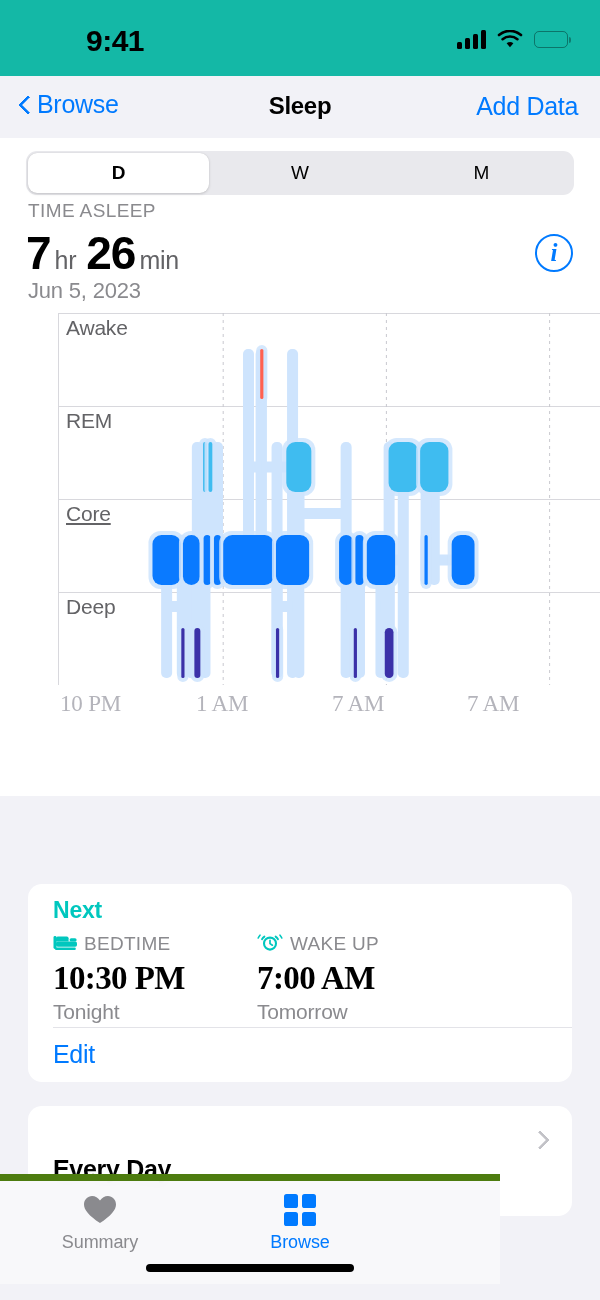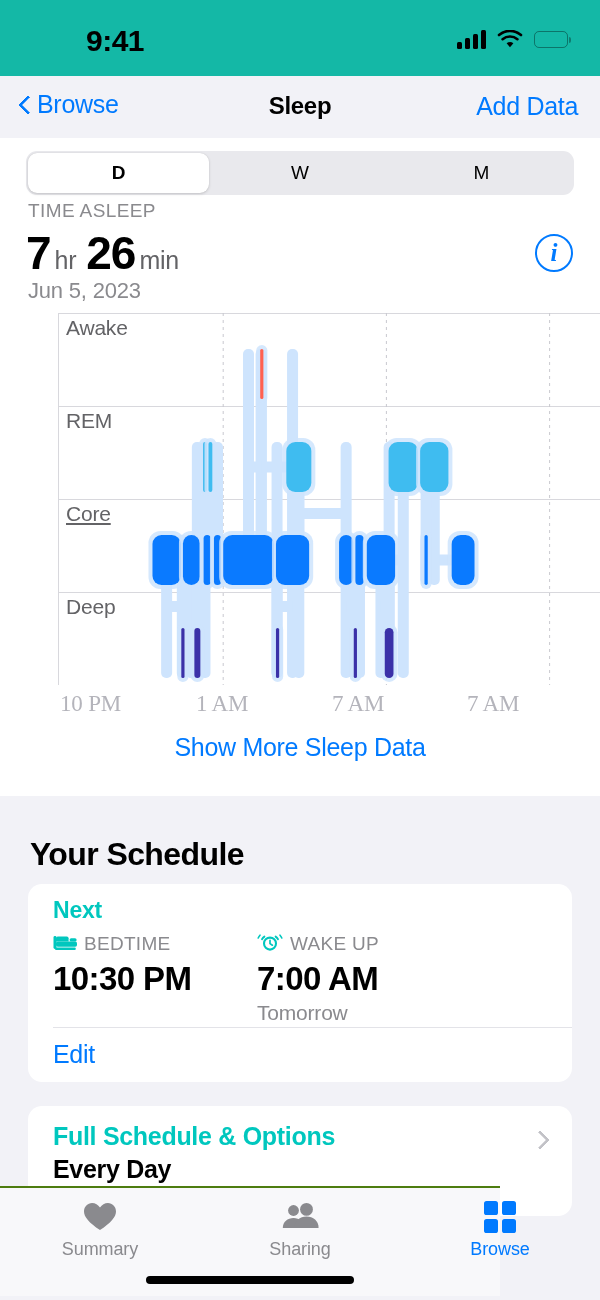--- a/index.html
+++ b/index.html
@@ -301,20 +301,21 @@
     font-size: 19px;
     color: #8a8a8e;
     letter-spacing: 0.3px;
   }
   .sched-time {
     margin-top: 4px;
     font-size: 33px;
     font-weight: bold;
     color: #000;
     letter-spacing: -0.6px;
+    font-family: Liberation Serif, serif;
   }
   .sched-when {
     margin-top: 3px;
     font-size: 21px;
     color: #8a8a8e;
     letter-spacing: -0.2px;
   }
 
   .card-sep {
     position: absolute;
@@ -361,24 +362,24 @@
     width: 11px; height: 11px;
     border-right: 3px solid #c2c2c7;
     border-top: 3px solid #c2c2c7;
     transform: rotate(45deg);
     border-radius: 1px;
   }
 
   
   .tabbar {
     position: absolute;
-    left: 0; bottom: 4px;
+    left: 0; bottom: 16px;
     width: 500px; height: 110px;
     background: rgba(248,248,250,0.94);
-    border-top: 2px solid #4d7c0f;
+    border-top: 7px solid #4d7c0f;
     backdrop-filter: blur(10px);
   }
   .tab {
     position: absolute;
     top: 12px;
     width: 200px;
     display: flex;
     flex-direction: column;
     align-items: center;
     gap: 5px;
@@ -584,43 +585,42 @@
       <div class="chart-row-label" id="lbl-rem" style="left:8px;  top:96px;">REM</div>
       <div class="chart-row-label" id="lbl-core" style="left:8px;  top:189px;text-decoration:underline;">Core</div>
       <div class="chart-row-label" id="lbl-deep" style="left:8px;  top:282px;">Deep</div>
 
       <div class="x-label" style="left:2px;   top:378px;">10 PM</div>
       <div class="x-label" style="left:138px; top:378px;">1 AM</div>
       <div class="x-label" style="left:274px; top:378px;">7 AM</div>
       <div class="x-label" style="left:409px; top:378px;">7 AM</div>
     </div>
 
-    <div class="show-more">Show More Sleep Data</div>
   </div>
 
   <div class="schedule-section">
-    <div class="section-title">Your Schedule</div>
 
     <div class="card" id="next-card">
       <div class="next-label">Next</div>
 
       <div class="sched-col left">
         <div class="sched-head">
           <span>
             <svg width="24" height="17" viewBox="0 0 24 17">
               <rect x="0.5" y="2" width="3" height="13" rx="1.4" fill="#00c7be"></rect>
               <rect x="3" y="7.5" width="21" height="5.2" rx="1.8" fill="#00c7be"></rect>
               <path d="M3 7.5 L3 4.2 A1.8 1.8 0 0 1 4.8 2.4 L13.8 2.4 A1.8 1.8 0 0 1 15.6 4.2 L15.6 7.5 Z" fill="#00c7be"></path>
               <rect x="16.6" y="4.2" width="7" height="3.4" rx="1.6" fill="#00c7be"></rect>
               <rect x="2" y="13.6" width="20.8" height="2.4" rx="1.1" fill="#00c7be"></rect>
             </svg>
           </span>
           <span class="sched-head-text">BEDTIME</span>
         </div>
         <div class="sched-time">10:30 PM</div>
+        <div class="sched-when">Tonight</div>
       </div>
 
       <div class="sched-col right">
         <div class="sched-head">
           <span>
             <svg width="26" height="19" viewBox="0 0 26 19">
               <circle cx="13" cy="10.6" r="6" fill="none" stroke="#00c7be" stroke-width="2.1"></circle>
               <path d="M13 7.3 L13 10.6 L15.4 12.2" stroke="#00c7be" stroke-width="1.7" fill="none" stroke-linecap="round"></path>
               <path d="M7.4 3.6 A7.6 7.6 0 0 0 5.0 6.2" stroke="#00c7be" stroke-width="1.9" fill="none" stroke-linecap="round"></path>
               <path d="M18.6 3.6 A7.6 7.6 0 0 1 21.0 6.2" stroke="#00c7be" stroke-width="1.9" fill="none" stroke-linecap="round"></path>
@@ -632,45 +632,33 @@
         </div>
         <div class="sched-time">7:00 AM</div>
         <div class="sched-when">Tomorrow</div>
       </div>
 
       <div class="card-sep"></div>
       <div class="edit-link">Edit</div>
     </div>
 
     <div class="card" id="options-card">
-      <div class="opt-title">Full Schedule &amp; Options</div>
       <div class="opt-sub">Every Day</div>
       <div class="chev-right"></div>
     </div>
   </div>
 
   <div class="tabbar">
     <div class="tab">
       <span class="tab-icon">
         <svg width="34" height="30" viewBox="0 0 34 30">
           <path d="M17 28 C 6 20.5, 1 15, 1 9.4 C 1 4.6, 4.7 1, 9.1 1 C 12.2 1, 15.2 2.8, 17 5.6 C 18.8 2.8, 21.8 1, 24.9 1 C 29.3 1, 33 4.6, 33 9.4 C 33 15, 28 20.5, 17 28 Z" fill="#8a8a8e"></path>
         </svg>
       </span>
       <span class="tab-label">Summary</span>
-    </div>
-    <div class="tab">
-      <span class="tab-icon">
-        <svg width="40" height="28" viewBox="0 0 40 28">
-          <circle cx="13.5" cy="7.5" r="5.4" fill="#8a8a8e"></circle>
-          <path d="M2.8 25 C 2.8 18.8, 7.6 15, 13.5 15 C 19.4 15, 24.2 18.8, 24.2 25 Z" fill="#8a8a8e"></path>
-          <circle cx="26.5" cy="6.4" r="6.4" fill="#8a8a8e"></circle>
-          <path d="M14.4 25 C 14.4 17.8, 19.8 13.6, 26.5 13.6 C 33.2 13.6, 38.6 17.8, 38.6 25 Z" fill="#8a8a8e"></path>
-        </svg>
-      </span>
-      <span class="tab-label">Sharing</span>
     </div>
     <div class="tab active">
       <span class="tab-icon">
         <svg width="32" height="32" viewBox="0 0 32 32">
           <rect x="0" y="0" width="14" height="14" rx="2.6" fill="#007aff"></rect>
           <rect x="18" y="0" width="14" height="14" rx="2.6" fill="#007aff"></rect>
           <rect x="0" y="18" width="14" height="14" rx="2.6" fill="#007aff"></rect>
           <rect x="18" y="18" width="14" height="14" rx="2.6" fill="#007aff"></rect>
         </svg>
       </span>

